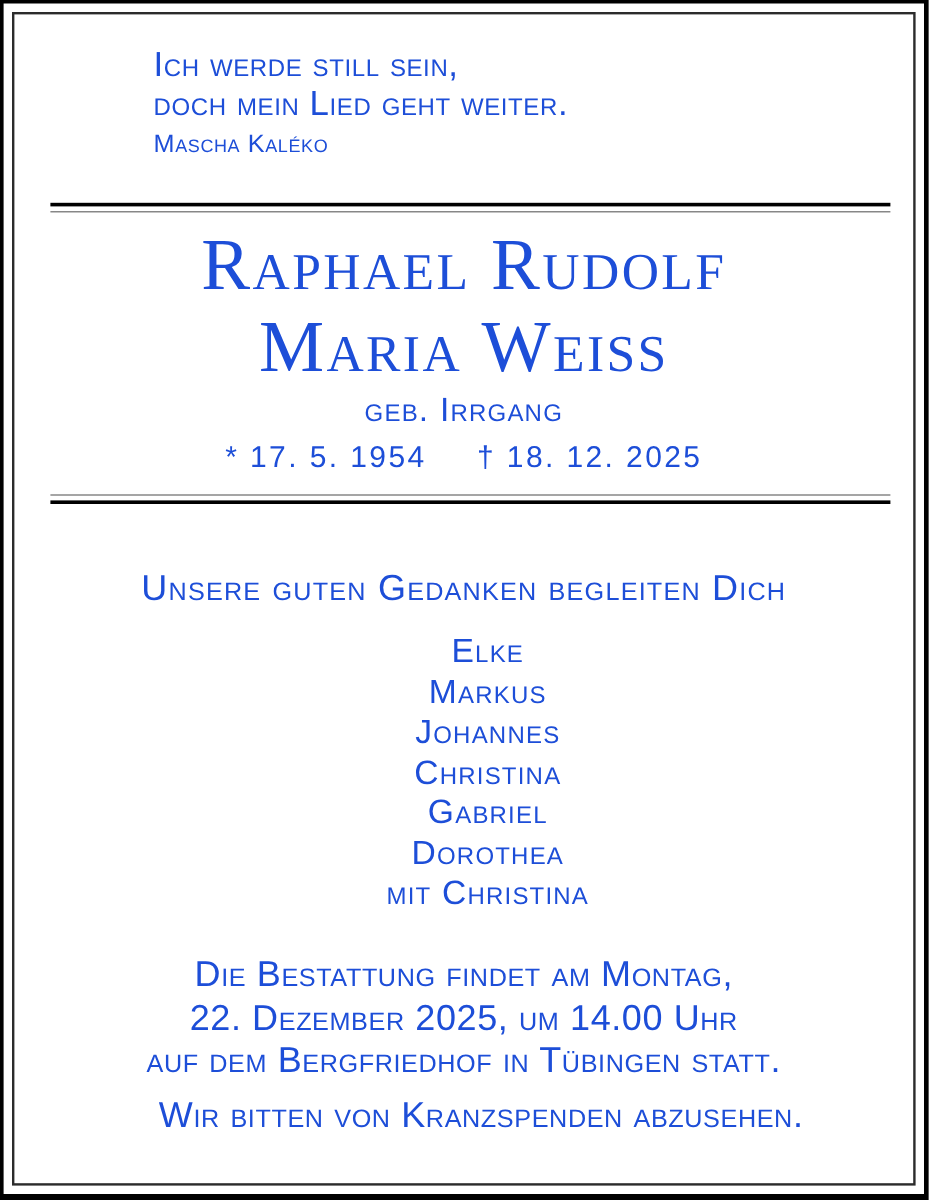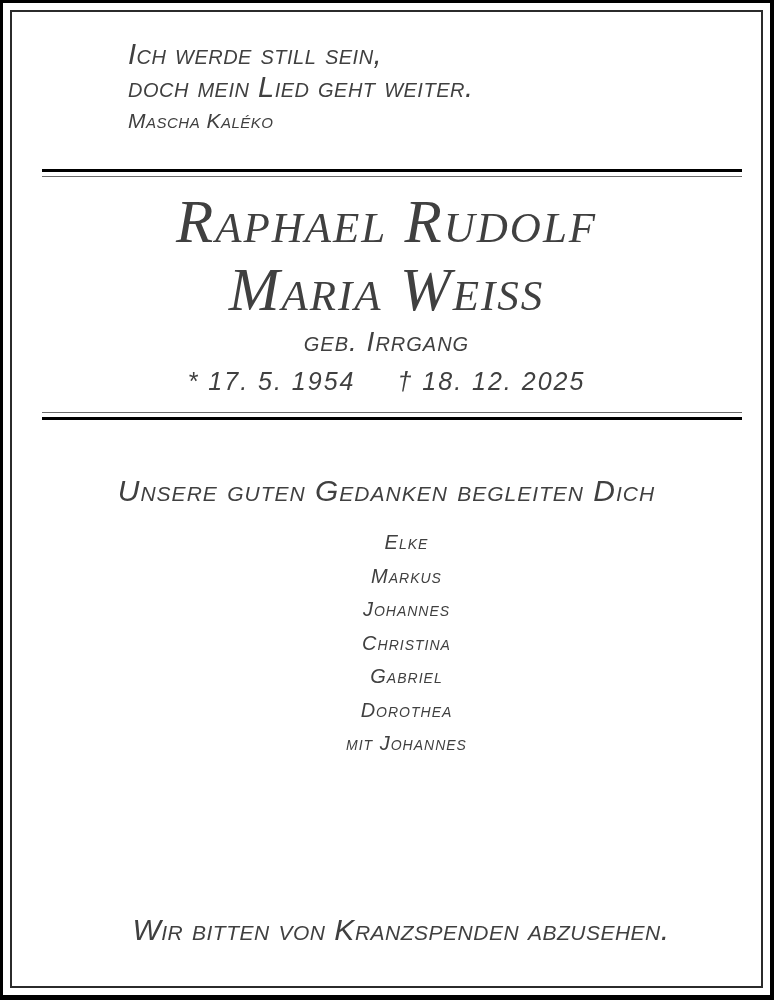--- a/index.html
+++ b/index.html
@@ -18,24 +18,23 @@
     border-width: 3px 4px 5px 3px;
     padding: 7px;
   }
   .card-inner {
     position: relative;
     width: 100%;
     height: 100%;
     box-sizing: border-box;
     border: 2px solid #2b2b2b;
     background: #ffffff;
-    color: #404040;
+    color: #1d4ed8;
     font-variant: small-caps;
     overflow: hidden;
-    font-style: italic;
   }
   .abs {
     position: absolute;
     left: 0;
     right: 0;
     text-align: center;
   }
   
   .quote-block {
     position: absolute;
@@ -101,21 +100,21 @@
   }
   
   .condolence-intro {
     top: 462px;
     font-size: 30px;
     line-height: 34px;
     letter-spacing: 1px;
   }
   .mourners {
     top: 514px;
-    font-size: 20px;
+    font-size: 28px;
     line-height: 33.5px;
     letter-spacing: 1px;
     margin-left: 40px;
   }
   
   .funeral-info {
     top: 783px;
     font-size: 30px;
     line-height: 35.5px;
     letter-spacing: 0.5px;
@@ -157,20 +156,25 @@
 
     <div class="abs condolence-intro">Unsere guten Gedanken begleiten Dich</div>
 
     <div class="abs mourners">
       <div>Elke</div>
       <div>Markus</div>
       <div>Johannes</div>
       <div>Christina</div>
       <div>Gabriel</div>
       <div>Dorothea</div>
-      <div>mit Johannes</div>
+      <div>mit Christina</div>
     </div>
 
+    <div class="abs funeral-info">
+      <div>Die Bestattung findet am Montag,</div>
+      <div>22. Dezember 2025, um 14.00 Uhr</div>
+      <div>auf dem Bergfriedhof in Tübingen statt.</div>
+    </div>
 
     <div class="abs donation-note">Wir bitten von Kranzspenden abzusehen.</div>
 
   </div>
 </div>
 
 </body></html>

